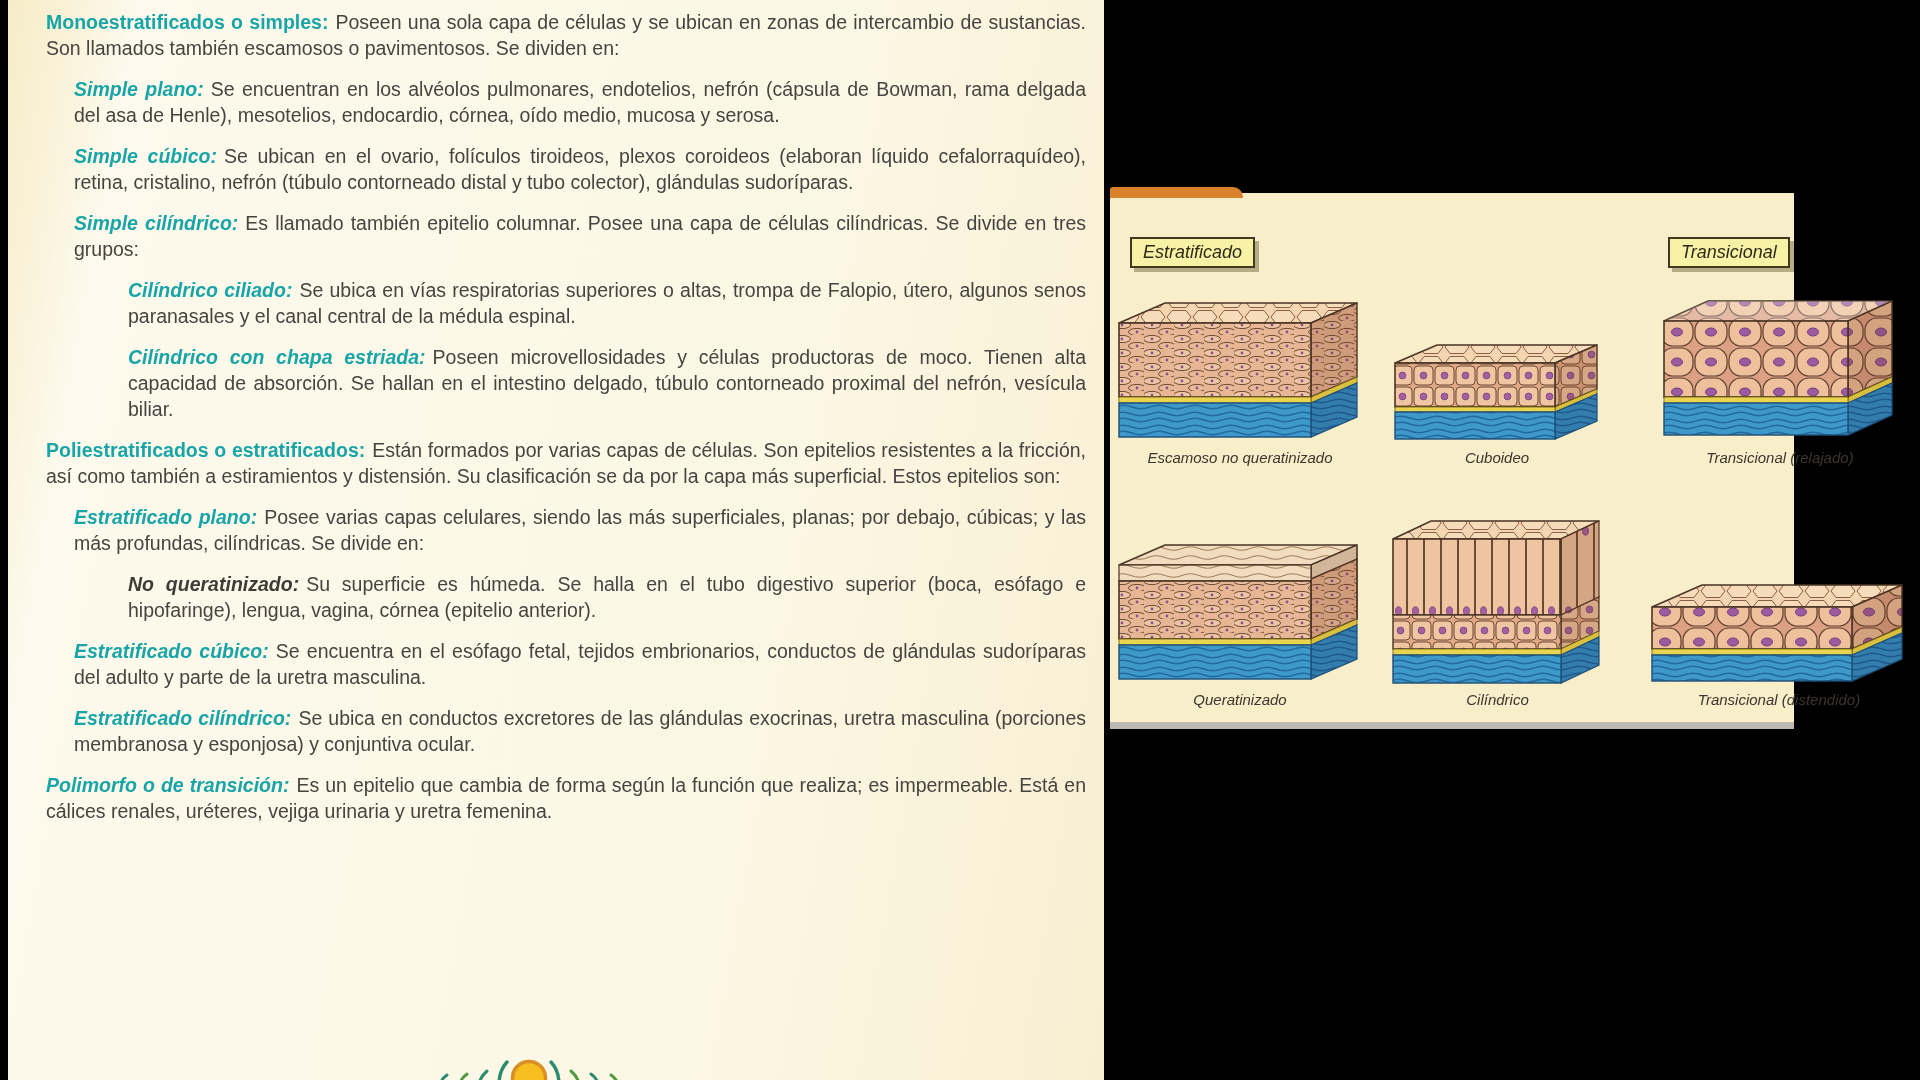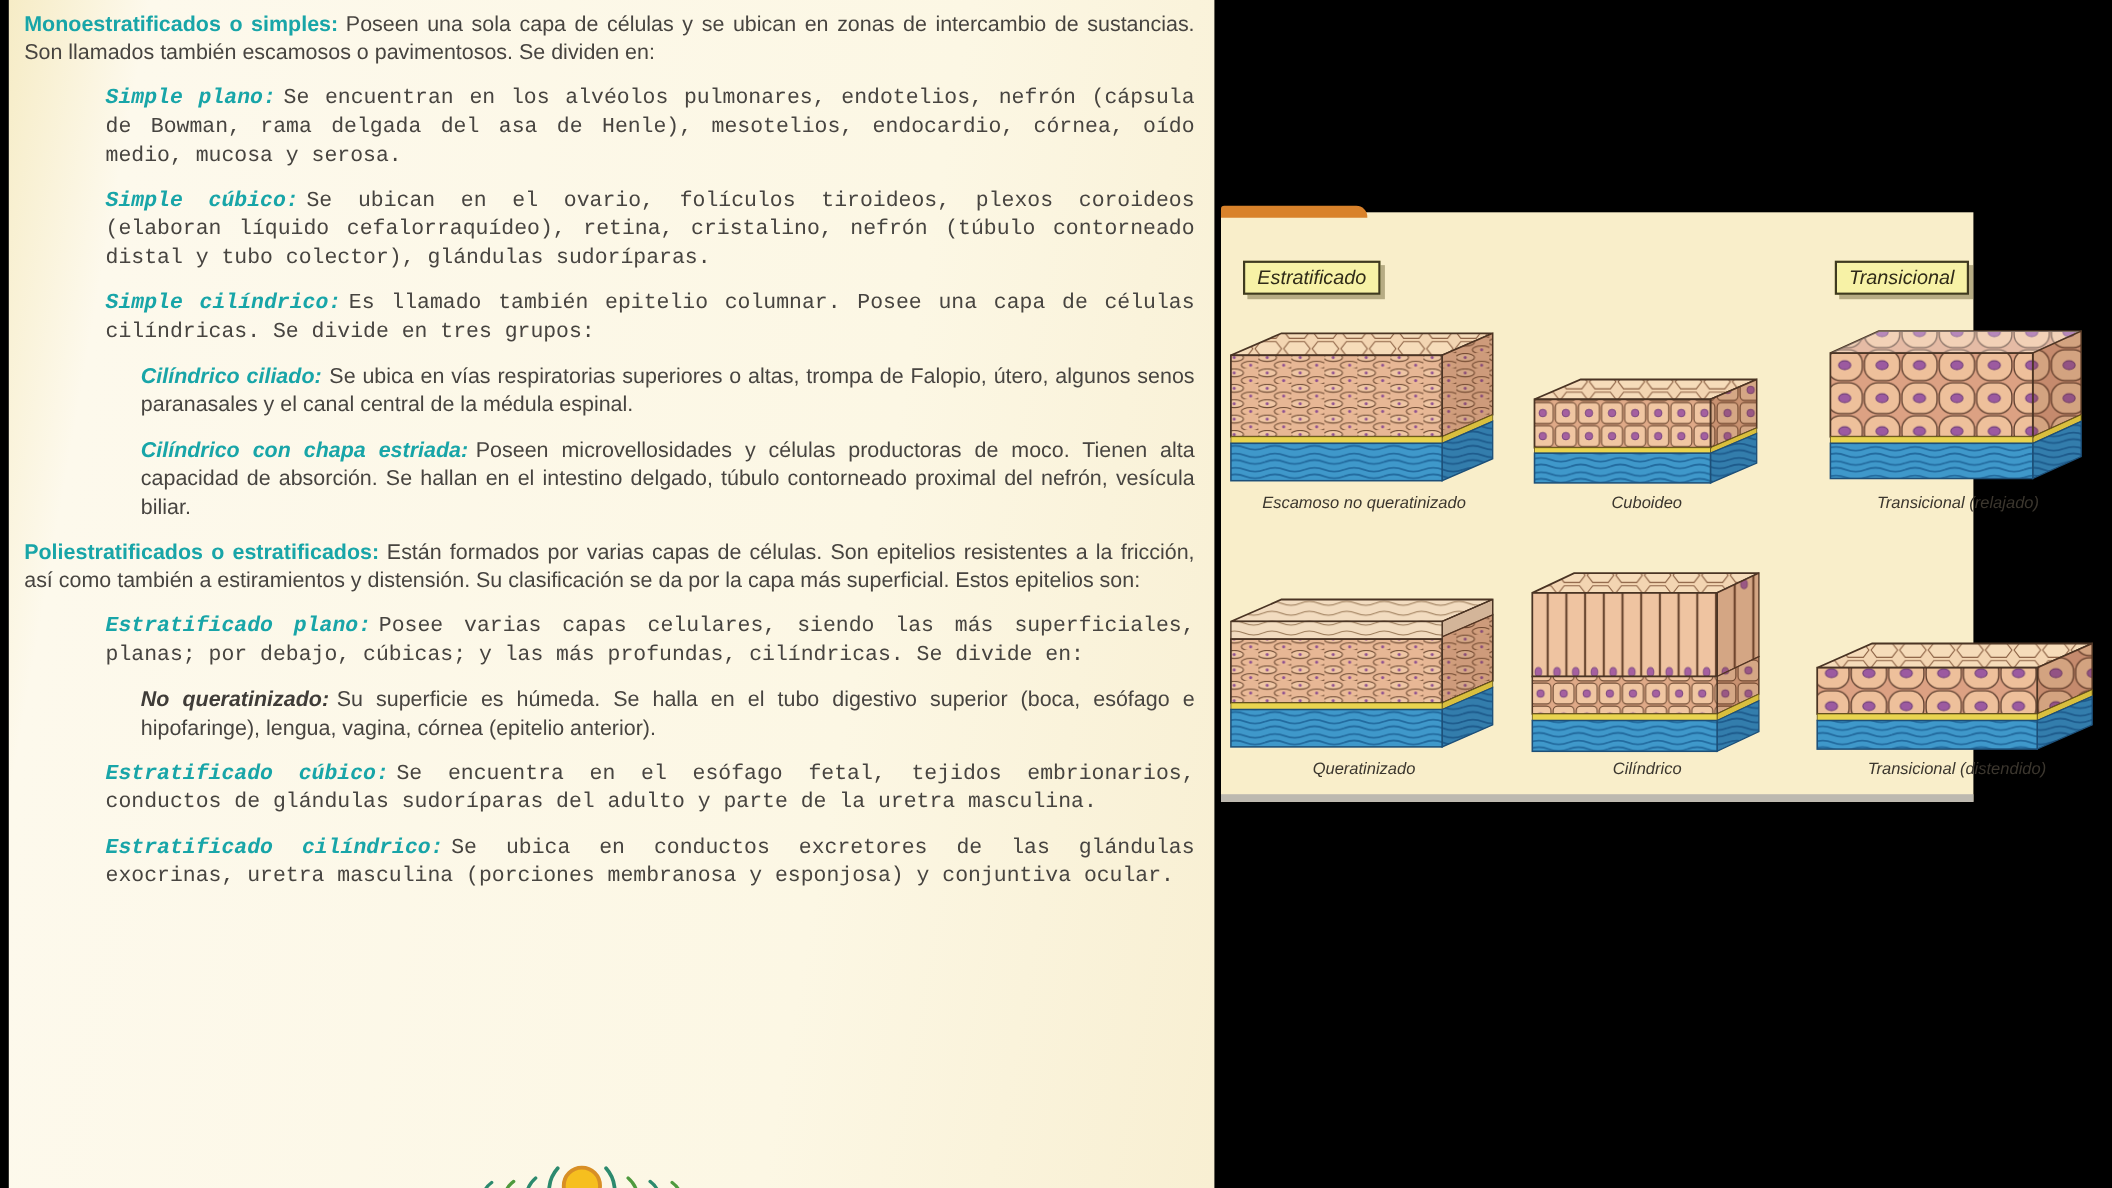--- a/index.html
+++ b/index.html
@@ -7,22 +7,22 @@
   body { background:#000; position:relative; font-family:"Liberation Sans", sans-serif; }
 
   
   .doc {
     position:absolute; left:8px; top:0; width:1096px; height:1080px;
     background:linear-gradient(100deg,#f6ecc6 0%, #fdf9ec 10%, #fcf7e4 68%, #f8efd2 100%);
     padding:9px 18px 0 0;
     overflow:hidden;
   }
   .para { text-align:justify; font-size:19.5px; line-height:26px; color:#474440; margin-bottom:15px; }
-  .p0 { padding-left:14px; }
-  .p1 { padding-left:88px;font-family:Liberation Mono, monospace; }
+  .p0 { padding-left:38px; }
+  .p1 { padding-left:66px; }
   .p2 { padding-left:120px; }
   .h  { font-weight:bold; margin-right:7px; }
   .teal { color:#18a5a8; }
   .dark { color:#3f3c38; }
   .it { font-style:italic; }
 
   
   .ornament { position:absolute; left:47.5%; bottom:0; width:300px; height:26px;
               transform:translateX(-50%); overflow:hidden; }
   .ornament svg { display:block; }
@@ -152,20 +152,23 @@
 
 
   <div class="para p1">
     <span class="h teal it">Estratificado cúbico:</span><span class="b">Se encuentra en el esófago fetal, tejidos embrionarios, conductos de glándulas sudoríparas del adulto y parte de la uretra masculina.</span>
   </div>
 
   <div class="para p1">
     <span class="h teal it">Estratificado cilíndrico:</span><span class="b">Se ubica en conductos excretores de las glándulas exocrinas, uretra masculina (porciones membranosa y esponjosa) y conjuntiva ocular.</span>
   </div>
 
+  <div class="para p0">
+    <span class="h teal it">Polimorfo o de transición:</span><span class="b">Es un epitelio que cambia de forma según la función que realiza; es impermeable. Está en cálices renales, uréteres, vejiga urinaria y uretra femenina.</span>
+  </div>
 
   <div class="ornament">
     <svg width="300" height="46" viewBox="0 0 300 46">
       <g fill="none" stroke-linecap="round">
         <circle cx="18" cy="40" r="2.2" fill="#2c8a6e" stroke="none"></circle>
         <circle cx="32" cy="37" r="2.2" fill="#4f9a3e" stroke="none"></circle>
         <circle cx="46" cy="40" r="2.2" fill="#2c8a6e" stroke="none"></circle>
         <path d="M62,43 C58,35 60,27 68,21" stroke="#2c8a6e" stroke-width="3"></path>
         <path d="M82,42 C78,34 80,26 88,20" stroke="#4f9a3e" stroke-width="3"></path>
         <path d="M102,42 C98,33 100,24 108,17" stroke="#2c8a6e" stroke-width="3"></path>

